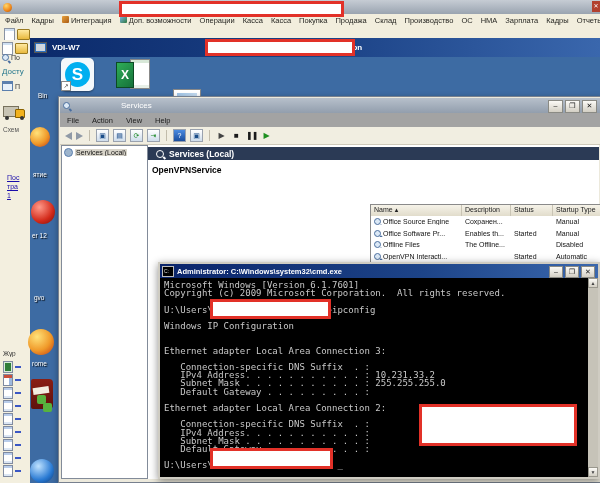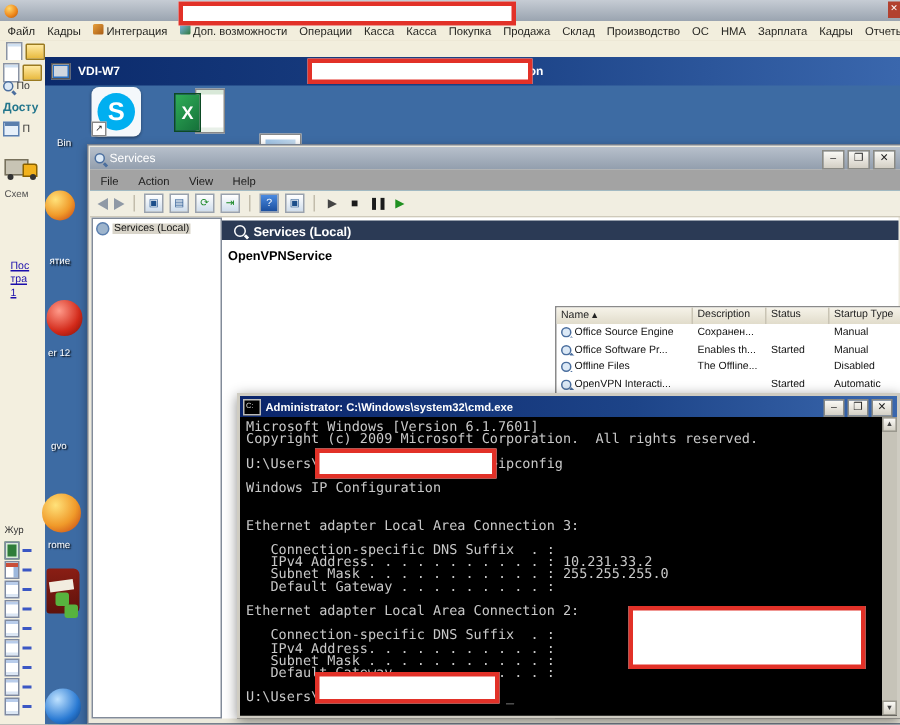--- a/index.html
+++ b/index.html
@@ -29,21 +29,21 @@
     border-right:1px solid #c9c3ac;}
   .mini-page{width:9px;height:11px;background:#fff;border:1px solid #8a93a3;
     box-shadow:inset 0 2px 0 #cfe0f2;}
   .mini-folder{width:11px;height:9px;background:linear-gradient(180deg,#ffe9a0,#e8b93e);
     border:1px solid #9a7a20;border-radius:1px;}
   .side-search{font-size:7px;color:#333;display:flex;align-items:center;gap:2px;}
   .q{display:inline-block;width:5px;height:5px;border:1.5px solid #4a6e9e;
     border-radius:50%;position:relative;background:#dce9f6;}
   .q::after{content:"";position:absolute;width:3px;height:1.5px;background:#4a6e9e;
     right:-3px;bottom:-2px;transform:rotate(45deg);}
-  .side-head{font-size:8px;font-weight:bold;color:#23768c;}
+  .side-head{font-size:8px;font-weight:normal;color:#23768c;}
   .side-item{font-size:7px;color:#333;display:flex;align-items:center;gap:2px;}
   .mini-win{width:9px;height:8px;background:#e7f0fa;border:1px solid #5b7fae;
     box-shadow:inset 0 2px 0 #5b7fae;}
   .truck{width:24px;height:12px;position:relative;}
   .truck .box{position:absolute;left:0;top:0;width:14px;height:9px;background:#c8c4b4;
     border:1px solid #77715c;}
   .truck .cab{position:absolute;right:2px;top:3px;width:8px;height:7px;
     background:#f2b21d;border:1px solid #8a6200;border-radius:1px 2px 0 0;}
   .truck .w1,.truck .w2{position:absolute;bottom:-2px;width:4px;height:4px;border-radius:50%;
     background:#333;}
@@ -93,21 +93,21 @@
   .book{width:22px;height:30px;background:linear-gradient(180deg,#8a1e14,#5e120c);
     border-radius:2px 4px 4px 2px;position:relative;}
   .book::after{content:"";position:absolute;left:2px;top:8px;width:16px;height:7px;
     background:#f2ede0;transform:rotate(-8deg);}
   .puzzle{width:9px;height:9px;background:#57b33e;border-radius:2px;}
 
   
   .svc{left:58px;top:96px;width:542px;height:385px;background:#ece9dc;
     border:1px solid #77808e;box-shadow:0 2px 6px rgba(0,0,0,.35);}
   .svc-title{left:1px;top:1px;right:1px;height:15px;
-    background:linear-gradient(180deg,#b7c0cb,#929ead);display:flex;align-items:center;color:#fff;}
+    background:linear-gradient(180deg,#b7c0cb,#929ead);display:flex;align-items:center;color:#fff;gap:48px;}
   .svc-title-text{font-size:8px;margin-left:3px;}
   .winbtns{position:absolute;right:3px;top:2px;display:flex;gap:2px;}
   .winbtn{width:13px;height:11px;background:linear-gradient(180deg,#fbfaf6,#d3cfc4);
     border:1px solid #8a8a84;font-size:7px;line-height:10px;text-align:center;color:#222;}
   .svc-menu{left:1px;top:16px;right:1px;height:14px;background:#a3a3a3;display:flex;
     align-items:center;gap:13px;padding-left:7px;font-size:7.5px;color:#1c1c1c;
     border-bottom:4px solid #0369a1;}
   .svc-tools{left:1px;top:30px;right:1px;height:17px;background:#f1eee1;display:flex;
     align-items:center;gap:4px;padding-left:5px;border-bottom:1px solid #cfcaba;}
   .tb-arrow{width:0;height:0;border-top:4px solid transparent;border-bottom:4px solid transparent;}

